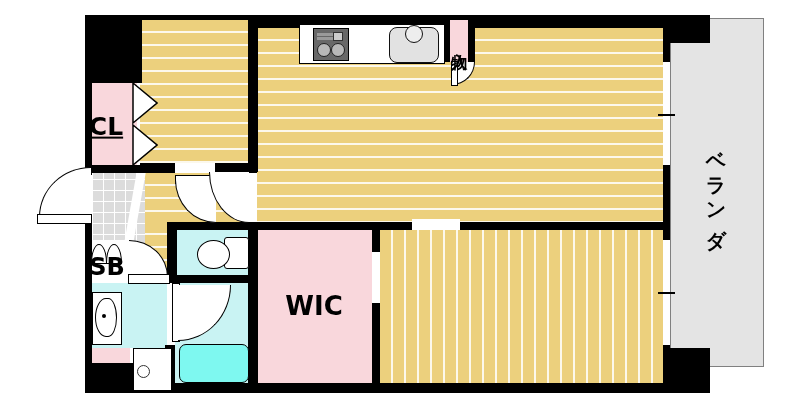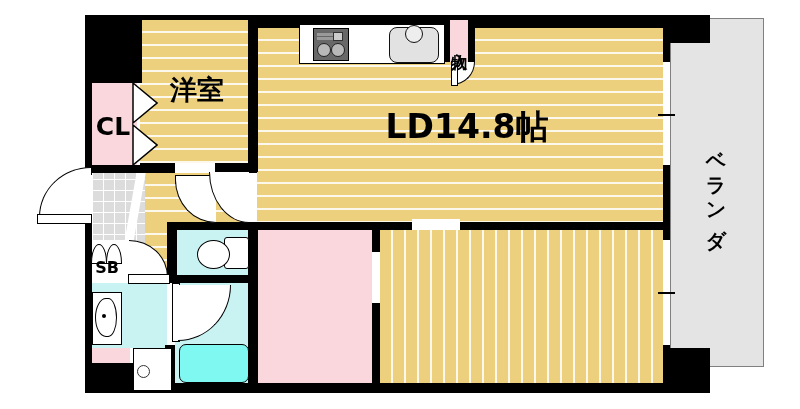--- a/index.html
+++ b/index.html
@@ -119,21 +119,20 @@
   <div class="abs" style="left:179px;top:344px;width:68px;height:37px;background:#7ef8f0;border:1.6px solid #000;border-radius:7px;"></div>
   <div class="whitebox" style="left:133px;top:348px;width:37px;height:41px;">
     <div class="abs circle" style="left:3px;top:16px;width:11px;height:11px;background:#fff;border:1.2px solid #333;"></div>
   </div>
   <div class="abs" style="left:91px;top:244px;width:32px;height:18px;">
     <div class="abs" style="left:0;top:0;width:14px;height:18px;background:#fff;border:1.5px solid #000;border-radius:50% 50% 0 0/95% 95% 0 0;"></div>
     <div class="abs" style="left:15px;top:0;width:14px;height:18px;background:#fff;border:1.5px solid #000;border-radius:50% 50% 0 0/95% 95% 0 0;"></div>
   </div>
 
   <div class="label" style="left:197px;top:90px;font-size:27px;">
-    <div>洋室</div>
   </div>
-  <div class="label" style="left:113px;top:127px;font-size:25px;">CL</div>
-  <div class="label" style="left:467px;top:127px;font-size:33px;">LD14.8帖</div>
+  <div class="label" style="left:106px;top:127px;font-size:25px;text-decoration:underline;">CL</div>
   <div class="label vtext" style="left:459px;top:41px;font-size:16px;">物入</div>
   <div class="label vtext" style="left:716px;top:189px;font-size:20px;letter-spacing:3px;">ベランダ</div>
-  <div class="label" style="left:107px;top:268px;font-size:16px;">SB</div>
+  <div class="label" style="left:107px;top:268px;font-size:24px;">SB</div>
+  <div class="label" style="left:314px;top:307px;font-size:26px;">WIC</div>
 
 </div>
 
 </body></html>

